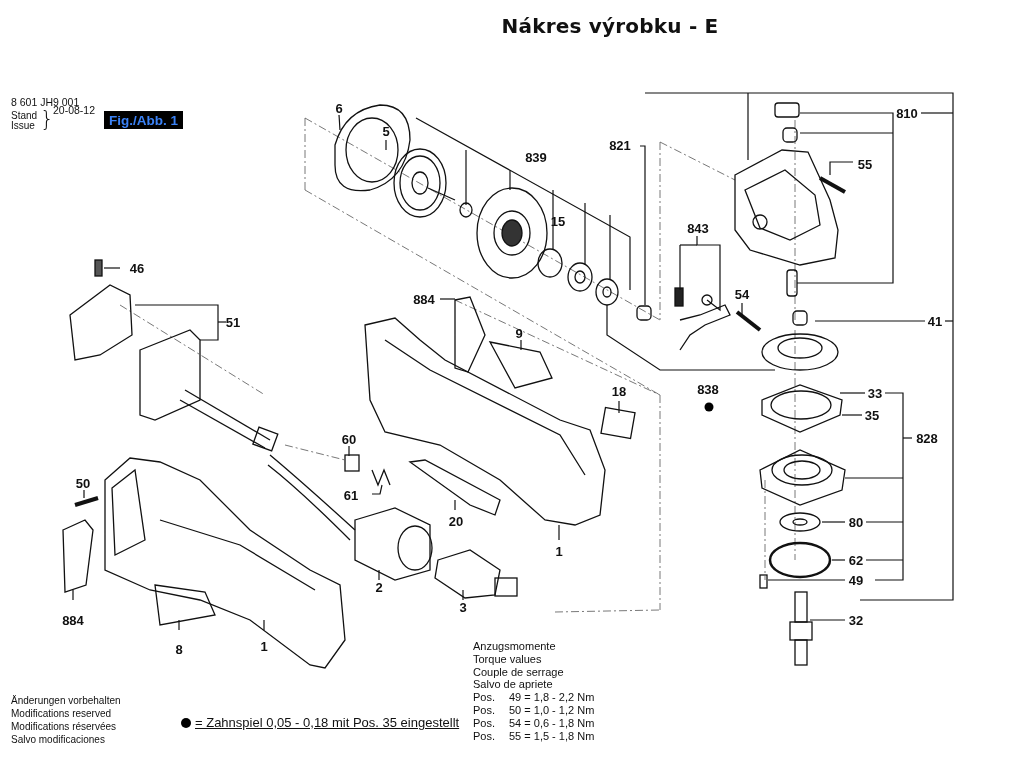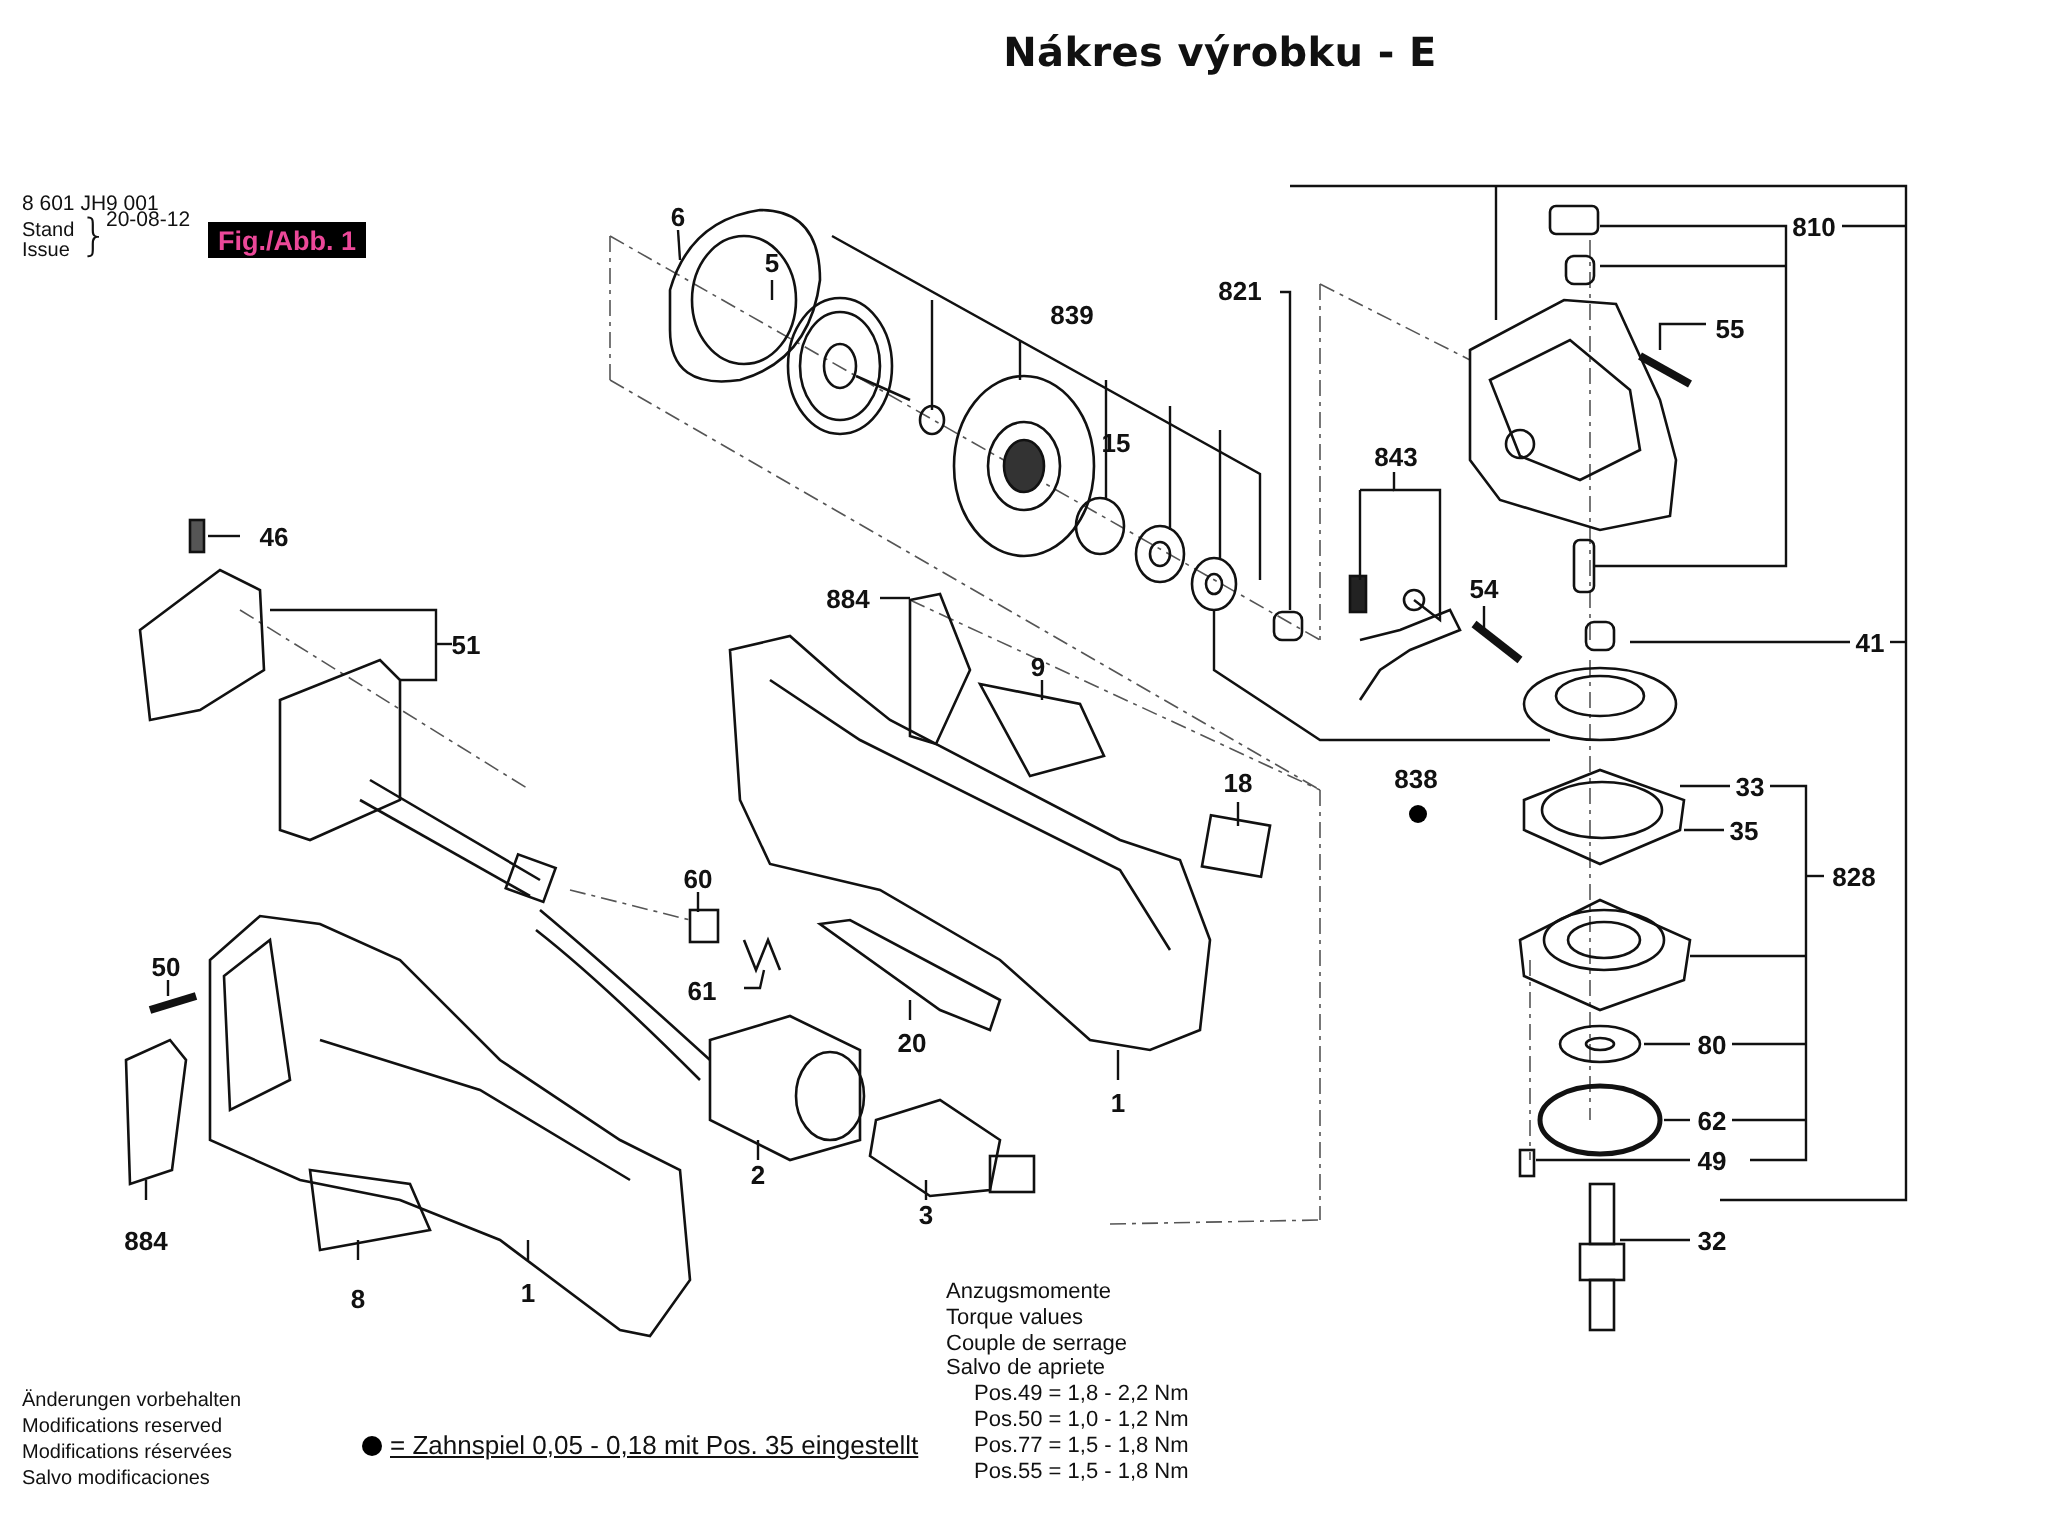--- a/index.html
+++ b/index.html
@@ -2,29 +2,29 @@
 <html><head>
 <meta charset="utf-8">
 <style>
   html, body { margin:0; padding:0; background:#ffffff; }
   body { width:1024px; height:768px; position:relative; overflow:hidden; font-family:"Liberation Sans", sans-serif; color:#111; }
   .title { position:absolute; top:14px; left:0; width:1220px; text-align:center; font-family:"DejaVu Sans", sans-serif; font-weight:bold; font-size:20px; letter-spacing:0.2px; }
   .docno { position:absolute; left:11px; top:96px; font-size:10.5px; }
   .stand { position:absolute; left:11px; top:111px; font-size:10px; line-height:10px; }
   .brace { position:absolute; left:40px; top:108px; font-size:22px; line-height:22px; font-family:"DejaVu Sans", sans-serif; font-weight:300; }
   .date { position:absolute; left:53px; top:104px; font-size:10.5px; }
-  .fig { position:absolute; left:104px; top:111px; background:#000; color:#ec4899; font-weight:bold; font-size:13.5px; padding:2px 5px 1px 5px; }
+  .fig { position:absolute; left:104px; top:111px; background:#000; color:#3b82f6; font-weight:bold; font-size:13.5px; padding:2px 5px 1px 5px; }
   svg.diagram { position:absolute; left:0; top:0; }
   .lbl { font-family:"Liberation Sans", sans-serif; font-weight:bold; font-size:13px; fill:#111; }
   .notes { position:absolute; left:11px; top:694px; font-size:10px; line-height:13px; }
   .clear { position:absolute; left:181px; top:716px; font-size:13px; line-height:13px;text-decoration:underline; }
   .clear .dot { display:inline-block; width:10px; height:10px; border-radius:50%; background:#000; margin-right:4px; vertical-align:-1px; }
   .clear .row2 { padding-left:22px; }
   .torque { position:absolute; left:473px; top:640px; font-size:11px; line-height:12.8px; }
-  .torque .pos { display:inline-block; width:36px;text-align:right; }
+  .torque .pos { display:inline-block; width:36px; }
 </style>
 </head>
 <body>
 
 <div class="title">Nákres výrobku - E</div>
 
 <div class="docno">8 601 JH9 001</div>
 <div class="stand">
   <div>Stand</div>
   <div>Issue</div>
@@ -273,15 +273,15 @@
   <div><span class="dot"></span><span>= Zahnspiel 0,05 - 0,18 mit Pos. 35 eingestellt</span></div>
 </div>
 
 <div class="torque">
   <div>Anzugsmomente</div>
   <div>Torque values</div>
   <div>Couple de serrage</div>
   <div>Salvo de apriete</div>
   <div><span class="pos">Pos.</span><span>49 = 1,8 - 2,2 Nm</span></div>
   <div><span class="pos">Pos.</span><span>50 = 1,0 - 1,2 Nm</span></div>
-  <div><span class="pos">Pos.</span><span>77 = 1,5 - 1,8 Nm</span></div>
+  <div><span class="pos">Pos.</span><span>54 = 0,6 - 1,8 Nm</span></div>
   <div><span class="pos">Pos.</span><span>55 = 1,5 - 1,8 Nm</span></div>
 </div>
 
 </body></html>

